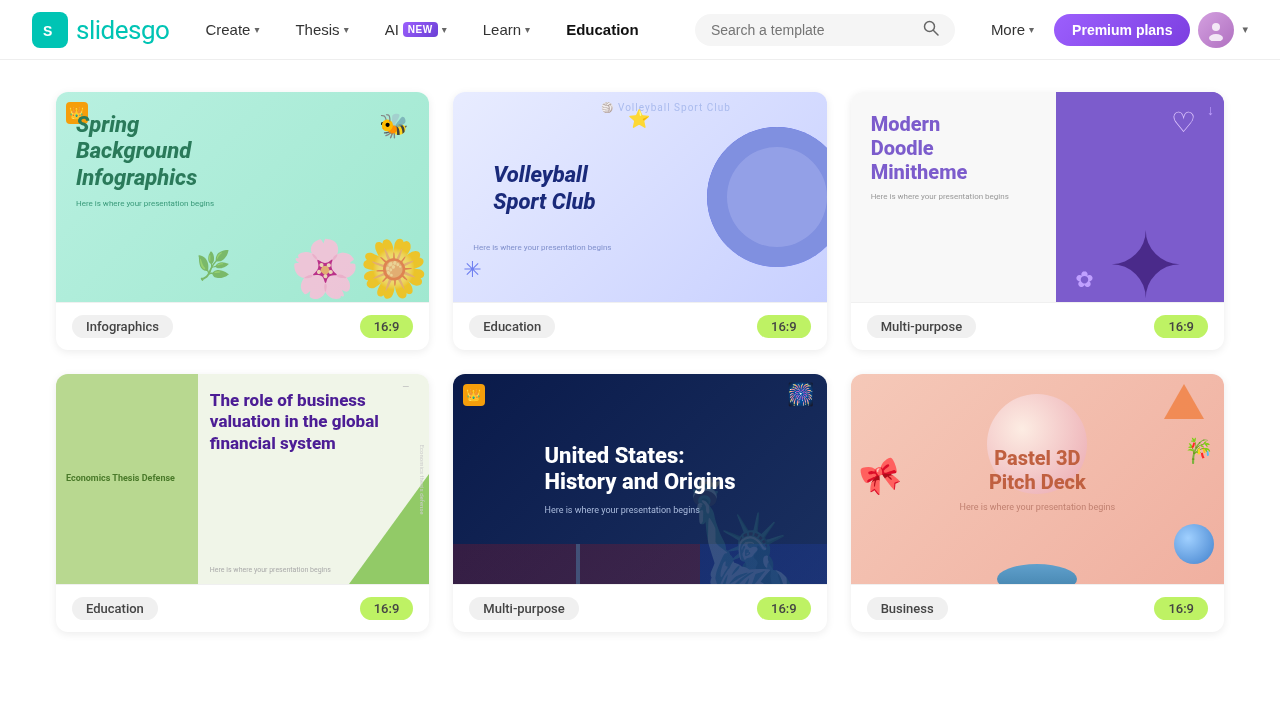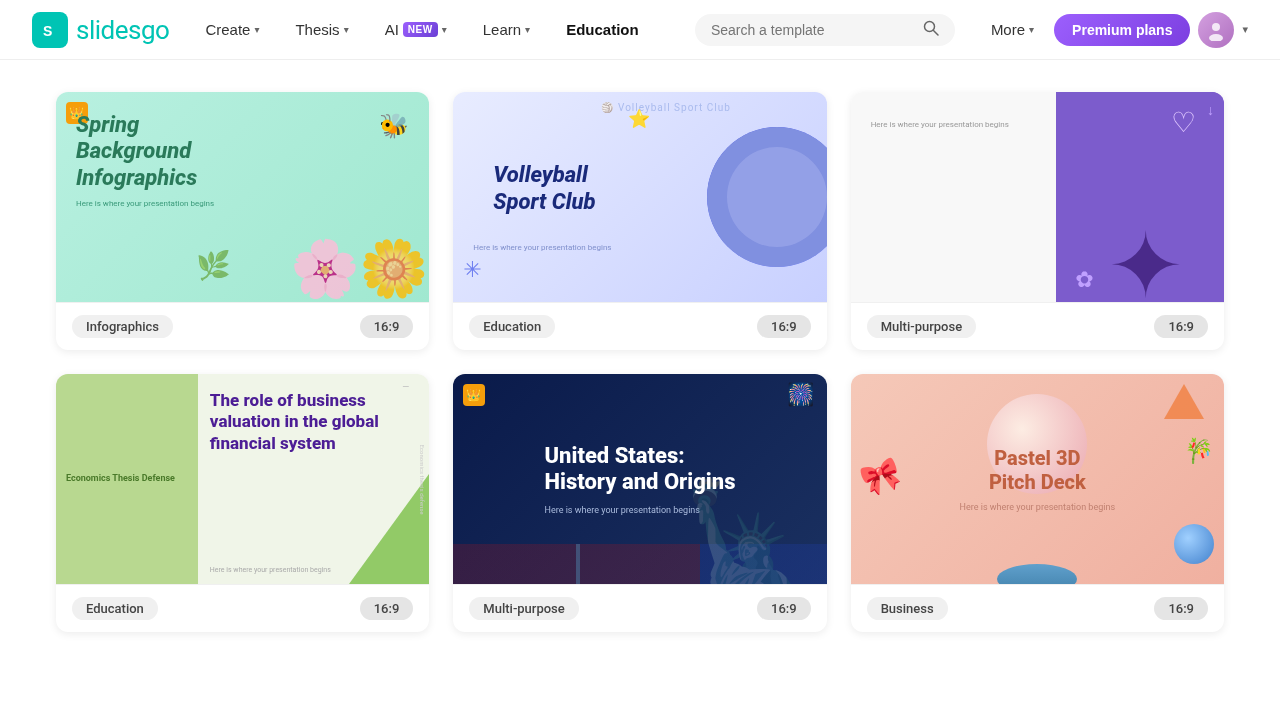--- a/index.html
+++ b/index.html
@@ -421,21 +421,21 @@
     }
     .tag-badge {
       background: #f0f0f0;
       border-radius: 16px;
       padding: 4px 14px;
       font-size: 13px;
       color: #444;
       font-weight: 500;
     }
     .ratio-badge {
-      background: #e5e5e5;
+      background: #bef264;
       border-radius: 16px;
       padding: 4px 14px;
       font-size: 13px;
       color: #444;
       font-weight: 500;
     }
   </style>
 </head>
 <body>
 
@@ -542,20 +542,21 @@
       </div>
       <div class="card-footer">
         <span class="tag-badge">Education</span>
         <span class="ratio-badge">16:9</span>
       </div>
     </div>
 
     <div class="theme-card">
       <div class="card-image card-doodle" style="background:linear-gradient(to right, #f8f8f8 55%, #7c5ccc 45%);display:flex;">
         <div class="doodle-left" style="padding:20px;width:58%;z-index:2">
+          <div class="doodle-title">Modern<br>Doodle<br>Minitheme</div>
           <div class="doodle-sub">Here is where your presentation begins</div>
         </div>
         <div class="doodle-right" style="position:absolute;right:0;top:0;width:42%;height:100%;background:#7c5ccc;display:flex;align-items:center;justify-content:center;overflow:hidden;">
           <span style="font-size:90px;color:#4a2a8a;line-height:1;position:absolute;bottom:-10px">✦</span>
           <span style="position:absolute;top:14px;right:28px;color:#e0c8ff;font-size:28px">♡</span>
           <span style="position:absolute;bottom:10px;left:8px;color:#c0a0ff;font-size:22px">✿</span>
         </div>
         <span style="position:absolute;top:10px;right:10px;color:#c0a0ff;font-size:14px">↓</span>
       </div>
       <div class="card-footer">

